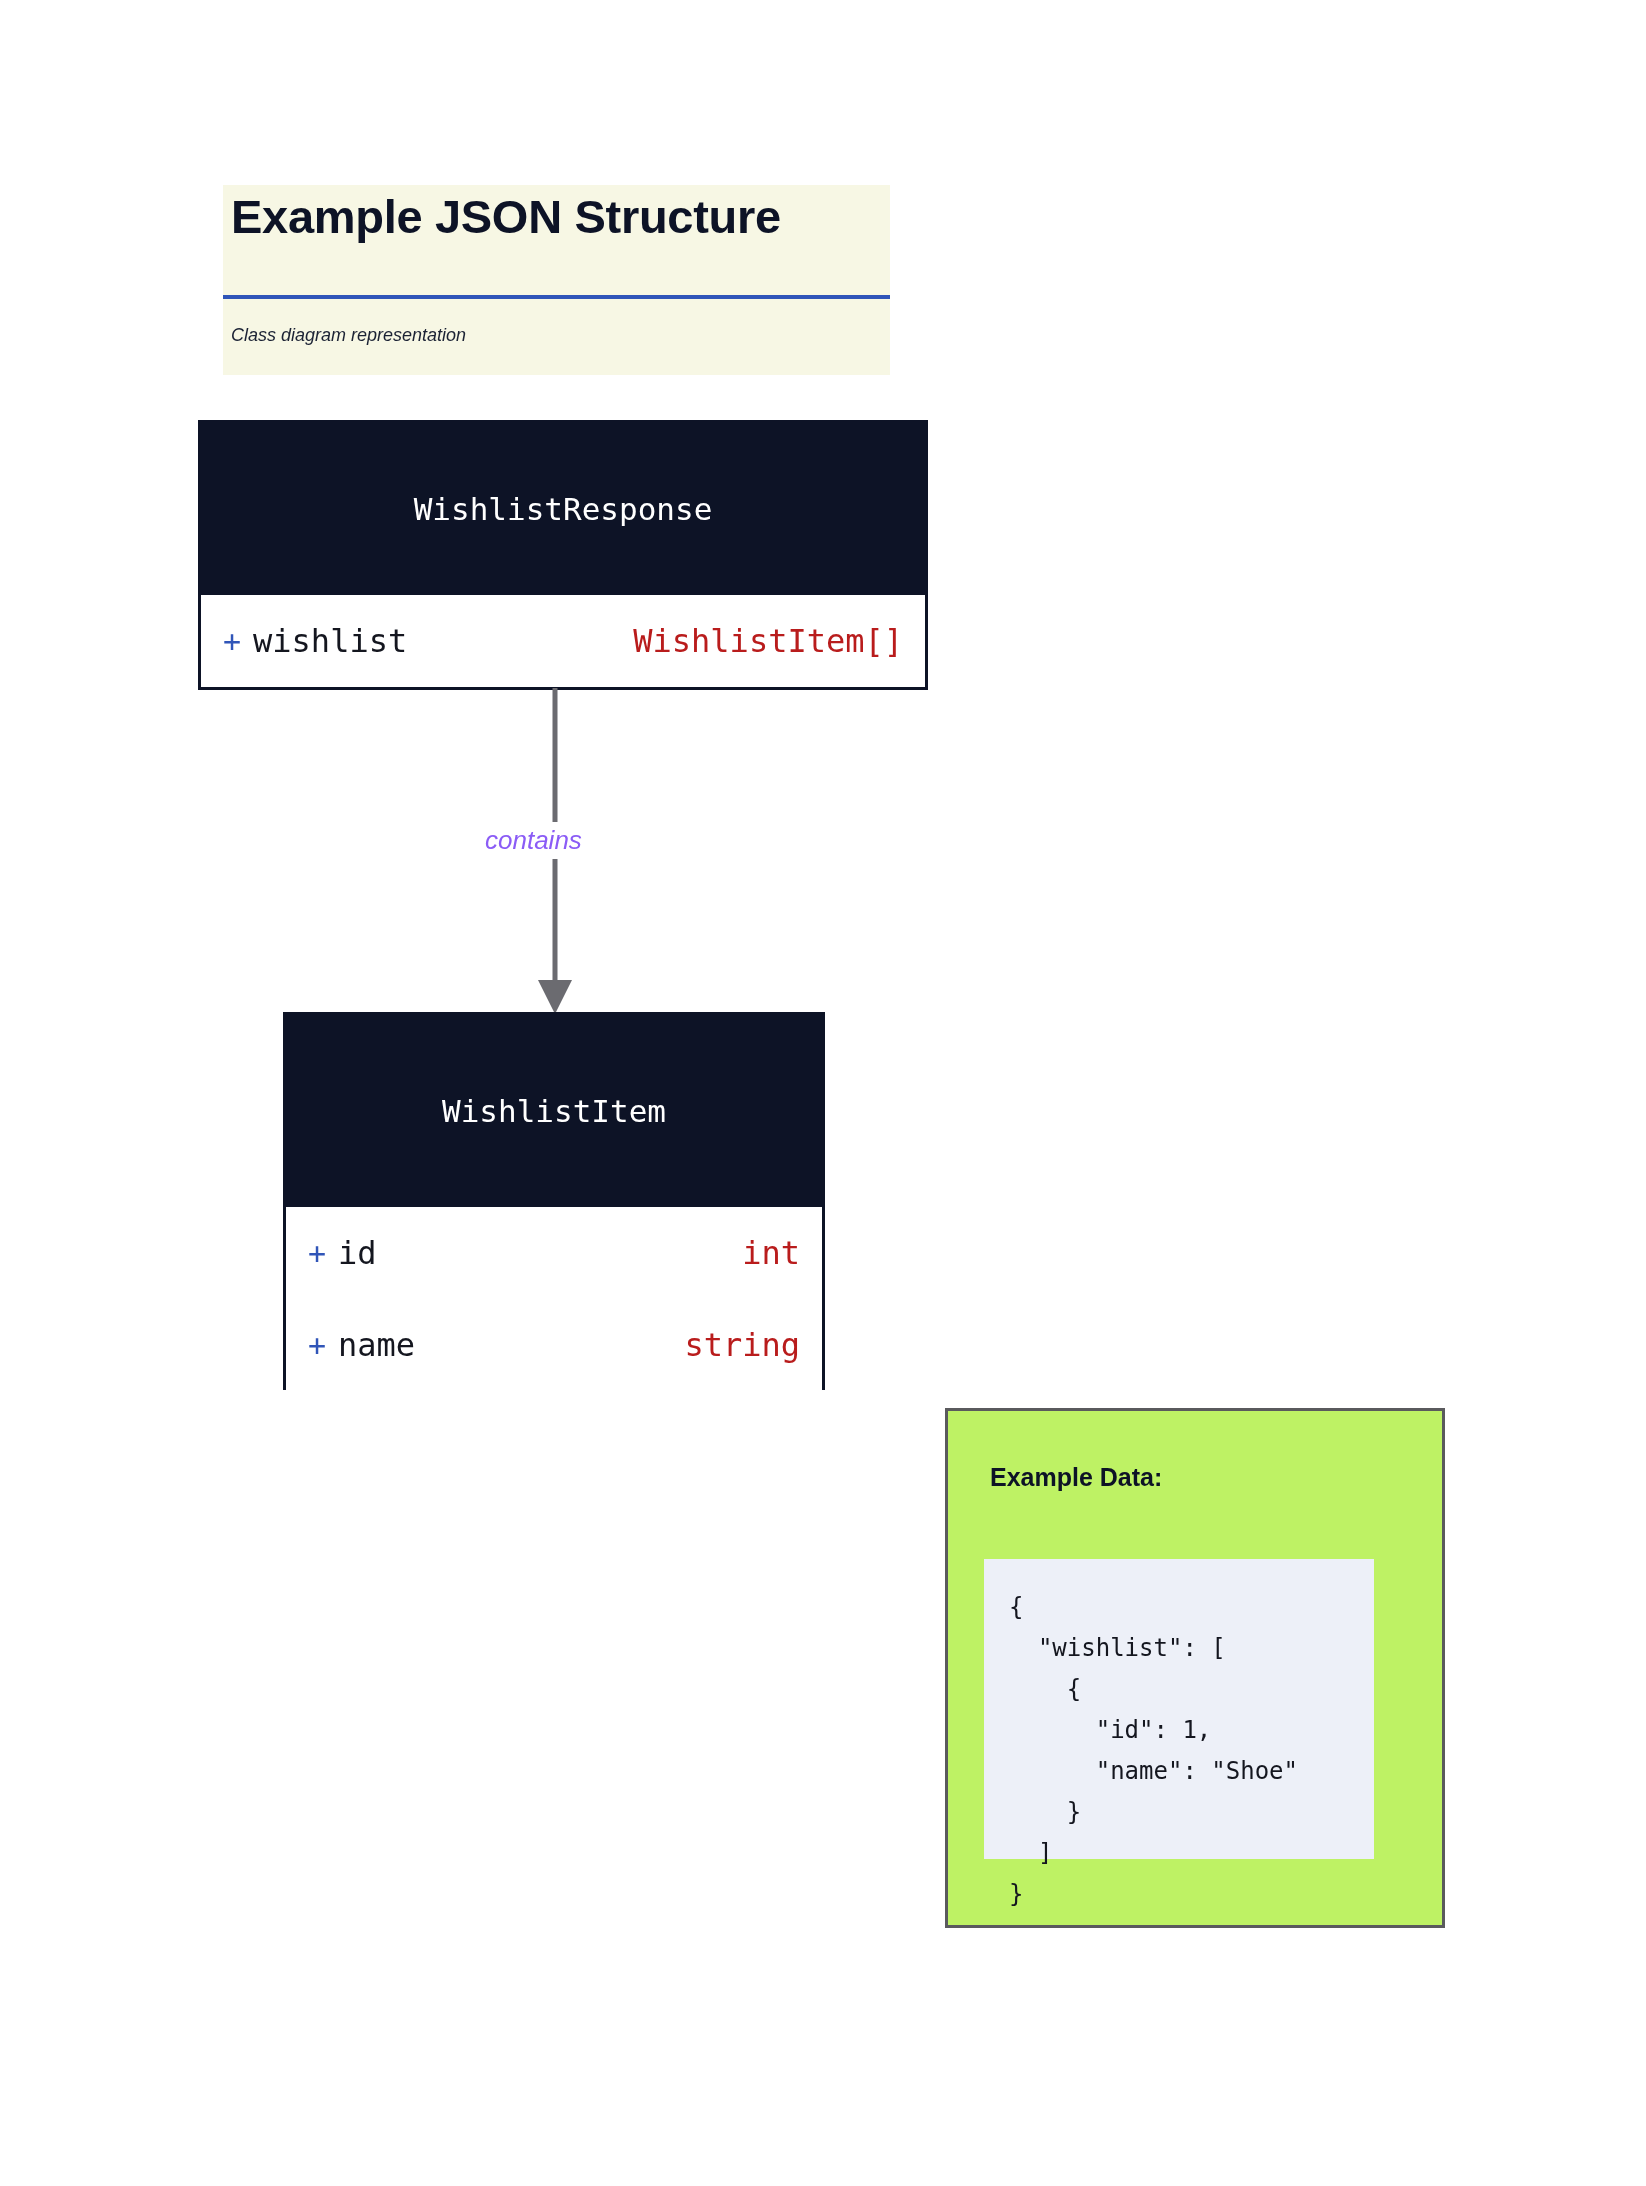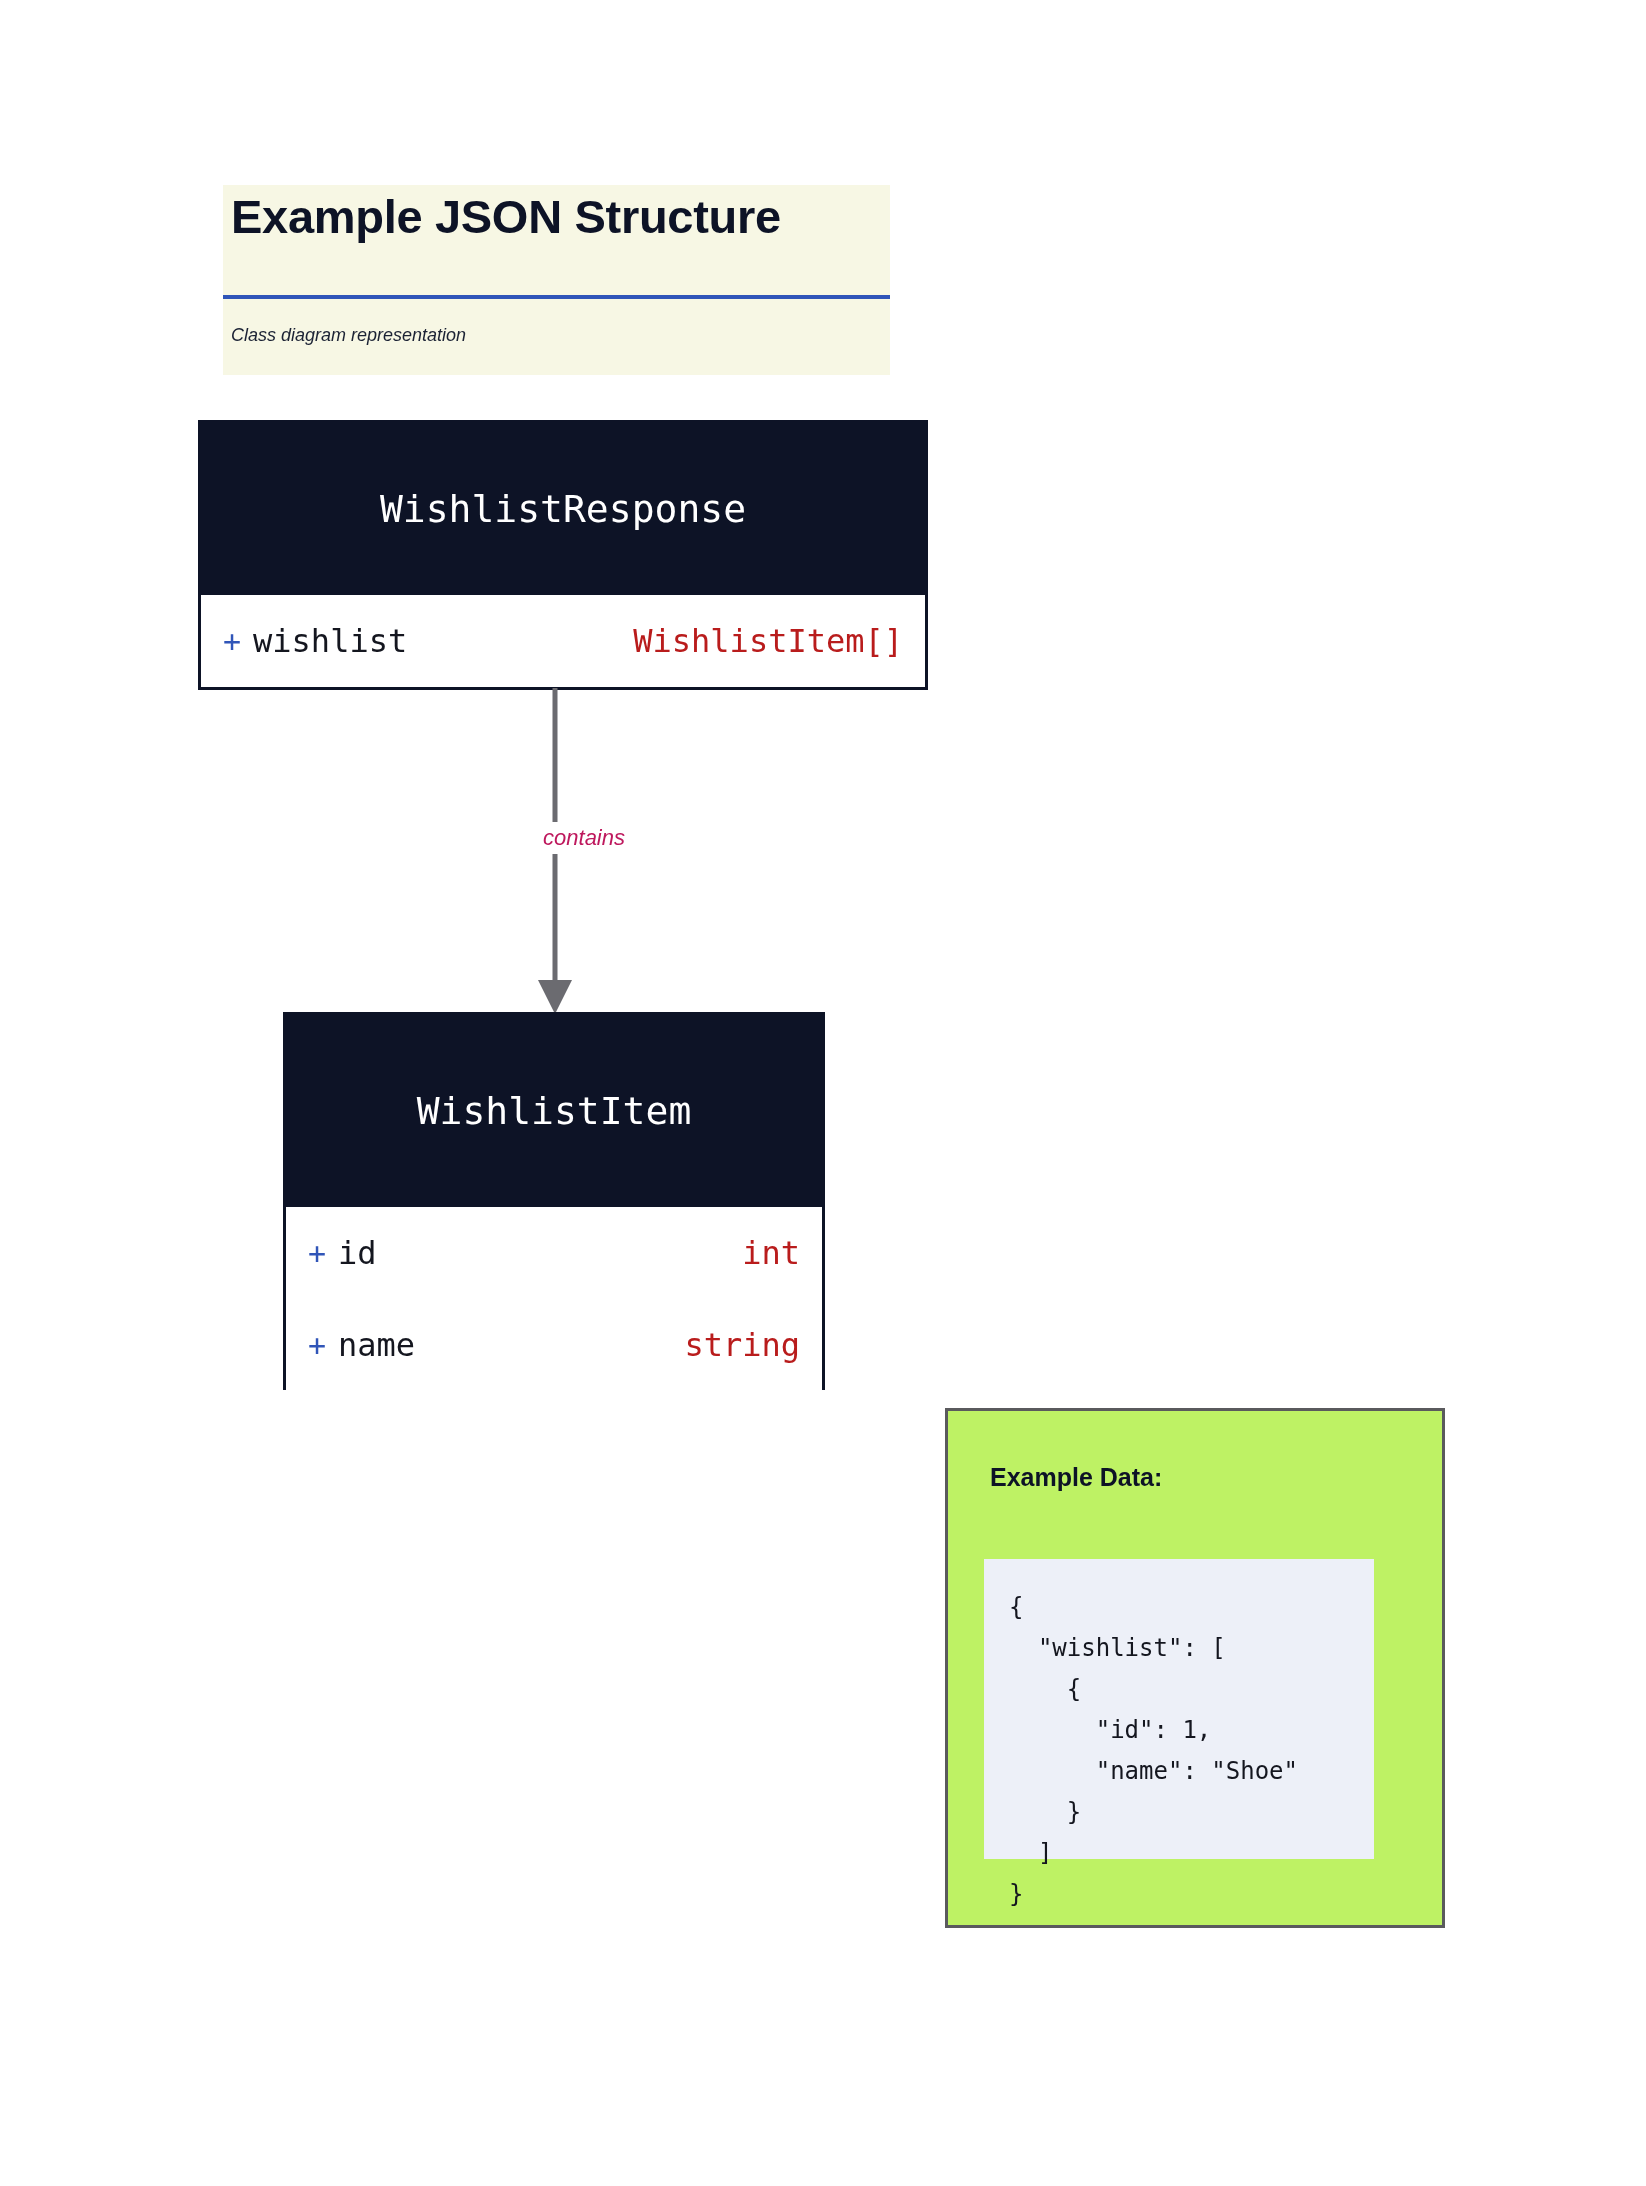--- a/index.html
+++ b/index.html
@@ -62,21 +62,21 @@
   .class-header {
     box-sizing: border-box;
     width: 100%;
     background: #0D1326;
     display: flex;
     align-items: center;
     justify-content: center;
   }
   .class-title {
     font-family: "DejaVu Sans Mono", "Liberation Mono", monospace;
-    font-size: 38px;
+    font-size: 31px;
     color: #ffffff;
     letter-spacing: 0px;
     white-space: nowrap;
   }
   .attr-row {
     box-sizing: border-box;
     display: flex;
     align-items: center;
     padding: 0 22px;
     background: #ffffff;
@@ -127,24 +127,24 @@
     left: 534px;
     top: 688px;
     width: 42px;
     height: 330px;
   }
   #connector-label {
     position: absolute;
     left: 485px;
     top: 822px;
     width: 140px;
-    text-align: right;
-    font-size: 22px;
+    text-align: left;
+    font-size: 26px;
     font-style: italic;
-    color: #be185d;
+    color: #8b5cf6;
     background: #ffffff;
     padding: 3px 0;
     white-space: nowrap;
   }
 
   
   #example-panel {
     position: absolute;
     left: 945px;
     top: 1408px;

